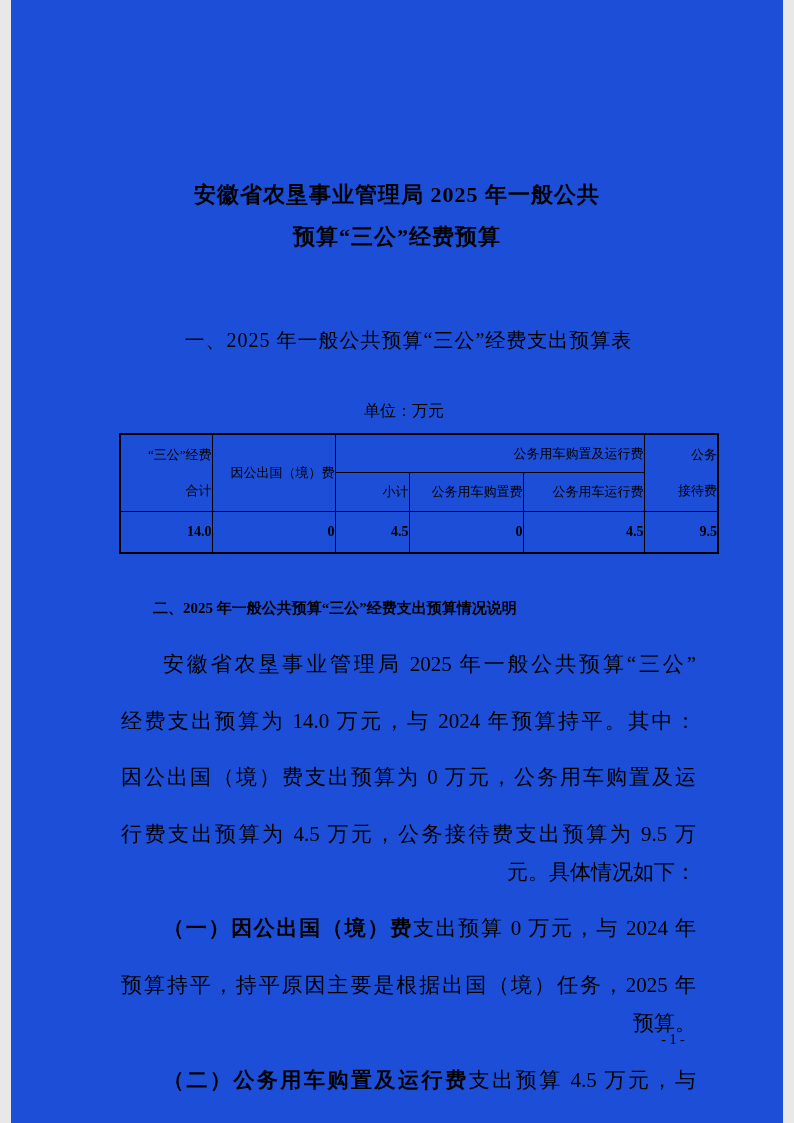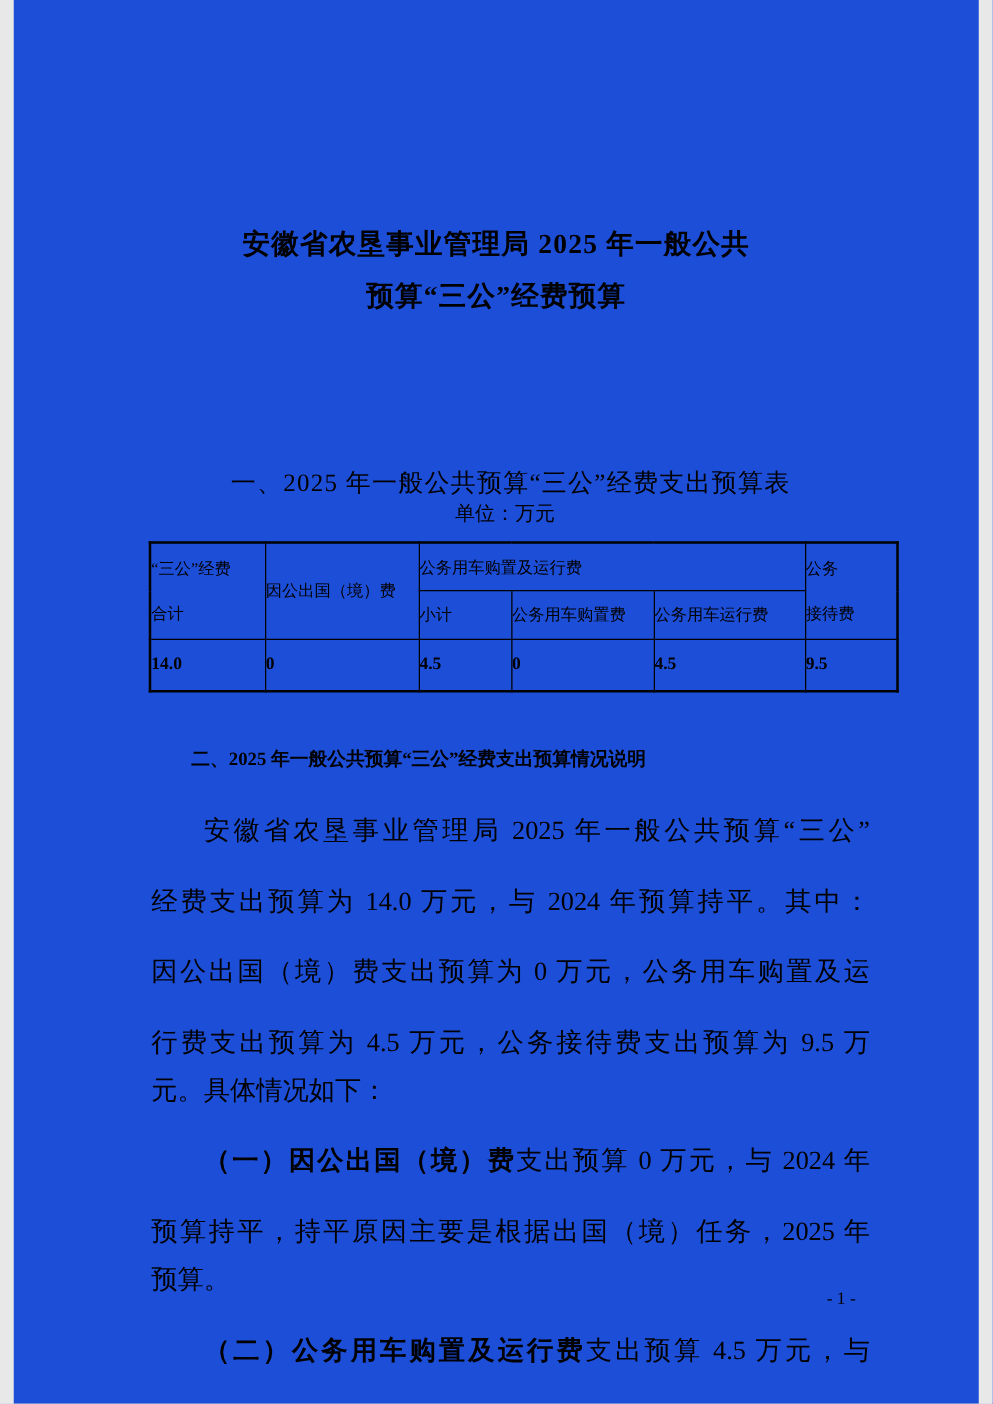--- a/index.html
+++ b/index.html
@@ -9,49 +9,49 @@
     font-family:"Liberation Serif","DejaVu Serif",serif;
     overflow:hidden;
   }
   .doc-title {
     position:absolute; top:174px; left:0; width:100%;
     text-align:center; font-size:22px; font-weight:bold; line-height:42px;
     letter-spacing:1px;
   }
   .sec1-heading {
     position:absolute; top:327px; left:110px; width:575px;
-    text-align:center; font-size:20px; letter-spacing:1px;margin-top:46px;
+    text-align:center; font-size:20px; letter-spacing:1px;
   }
   .unit-label {
     position:absolute; top:401px; left:110px; width:566px;
     text-align:center; font-size:16px;
   }
   table.budget-table {
     position:absolute; top:433px; left:108px; width:598px;
     border-collapse:collapse; table-layout:fixed;
     border:2px solid #000;
   }
   .budget-table td {
-    border:1.6px solid #000; text-align:left; vertical-align:middle;
+    border:1.6px solid #000; text-align:right; vertical-align:middle;
     font-size:13px; padding:0; overflow:hidden;
   }
   .budget-table tr.r1 td { height:37px; }
   .budget-table tr.r2 td { height:38px; }
   .budget-table tr.r3 td { height:40px;font-weight:bold; }
   .budget-table td.val { font-size:14px; }
   .budget-table .tl { line-height:36px; }
   .body-block {
     position:absolute; top:589px; left:110px; width:575px;
     font-size:21px;
   }
   .sec2-heading {
     font-weight:bold; padding-left:32px; line-height:38.4px; font-size:15px;
     white-space:nowrap;
   }
-  .bline { line-height:38.4px; }
+  .bline { line-height:38.4px;text-align:right; }
   .jl { text-align:justify; text-align-last:justify;margin-top:18px; }
   .ind { text-indent:42px; }
   .page-number {
     position:absolute; top:1032px; left:640px; width:44px;
     text-align:center; font-size:14px;
   }
 </style>
 </head>
 <body>
 

